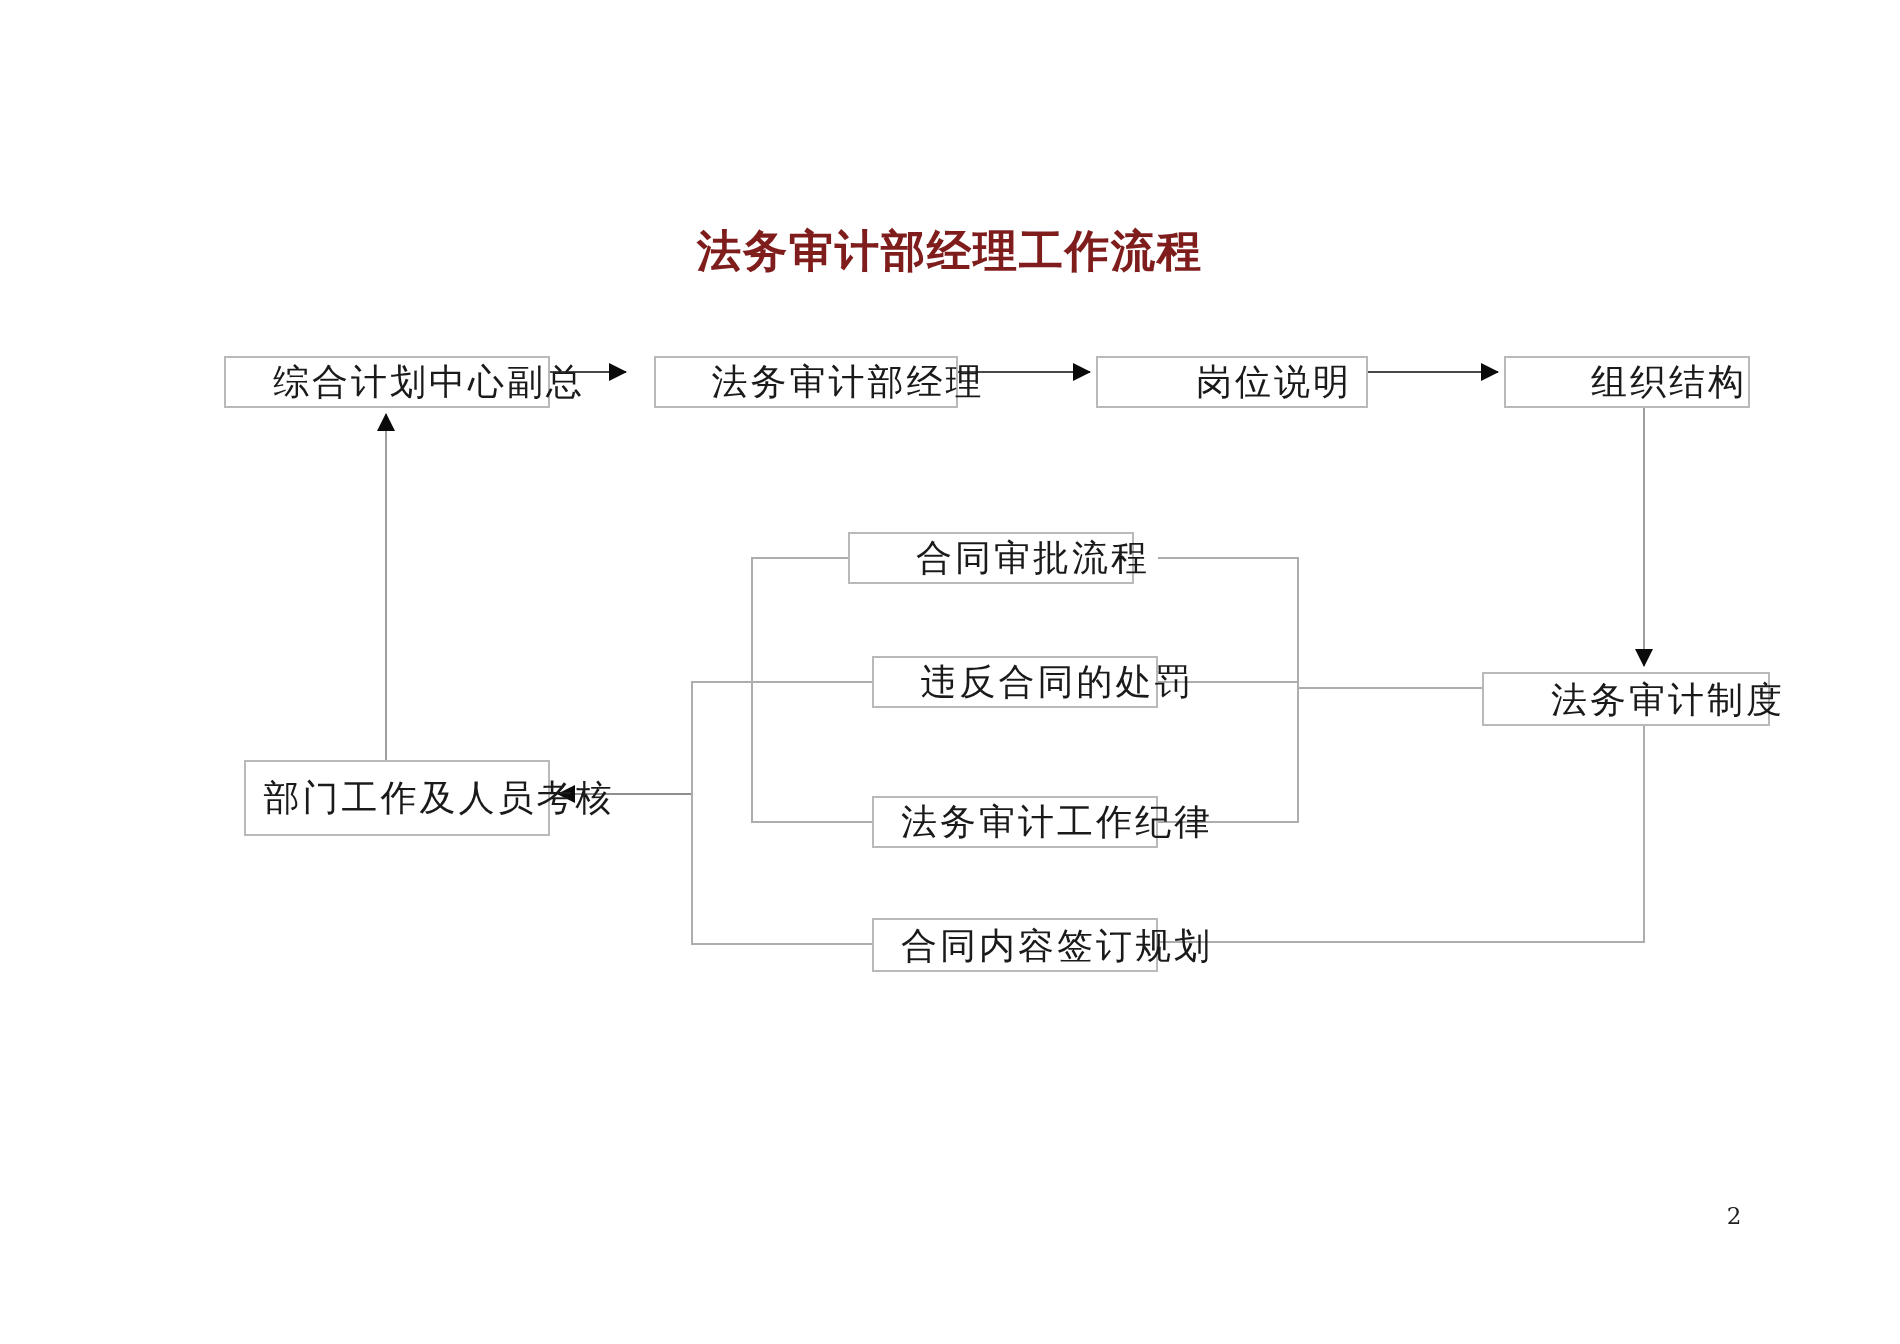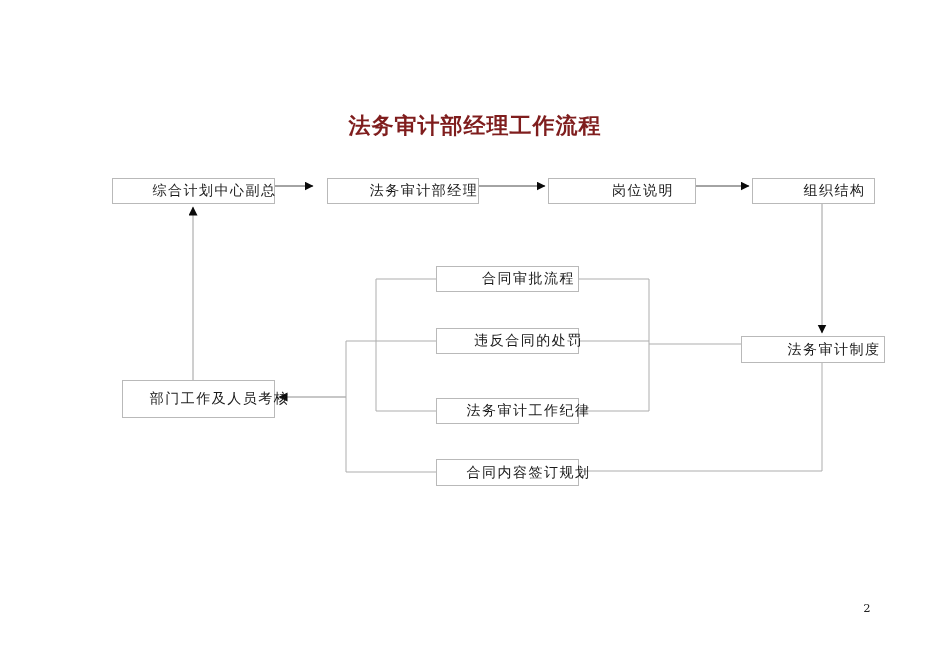--- a/index.html
+++ b/index.html
@@ -30,31 +30,31 @@
   }
   .node {
     position: absolute;
     box-sizing: border-box;
     background: #ffffff;
     border: 1px solid #b9b9b9;
     display: flex;
     align-items: center;
     justify-content: center;
     font-family: "DejaVu Serif", "Liberation Serif", serif;
-    font-size: 14px;
+    font-size: 18px;
     letter-spacing: 1.5px;
     color: #1a1a1a;
     white-space: nowrap;
     padding-left: 42px;
   }
   .node-vp         { left: 112px; top: 178px; width: 163px; height: 26px; }
   .node-manager    { left: 327px; top: 178px; width: 152px; height: 26px; }
-  .node-job        { left: 548px; top: 178px; width: 148px; height: 26px; }
+  .node-job        { left: 548px; top: 178px; width: 136px; height: 26px; }
   .node-org        { left: 752px; top: 178px; width: 123px; height: 26px; }
-  .node-approval   { left: 436px; top: 266px; width: 143px; height: 26px; }
+  .node-approval   { left: 424px; top: 266px; width: 143px; height: 26px; }
   .node-breach     { left: 436px; top: 328px; width: 143px; height: 26px; }
   .node-discipline { left: 436px; top: 398px; width: 143px; height: 26px; }
   .node-planning   { left: 436px; top: 459px; width: 143px; height: 27px; }
   .node-system     { left: 741px; top: 336px; width: 144px; height: 27px; }
   .node-assessment { left: 122px; top: 380px; width: 153px; height: 38px; }
   .page-number {
     position: absolute;
     left: 860px;
     top: 601px;
     width: 14px;

